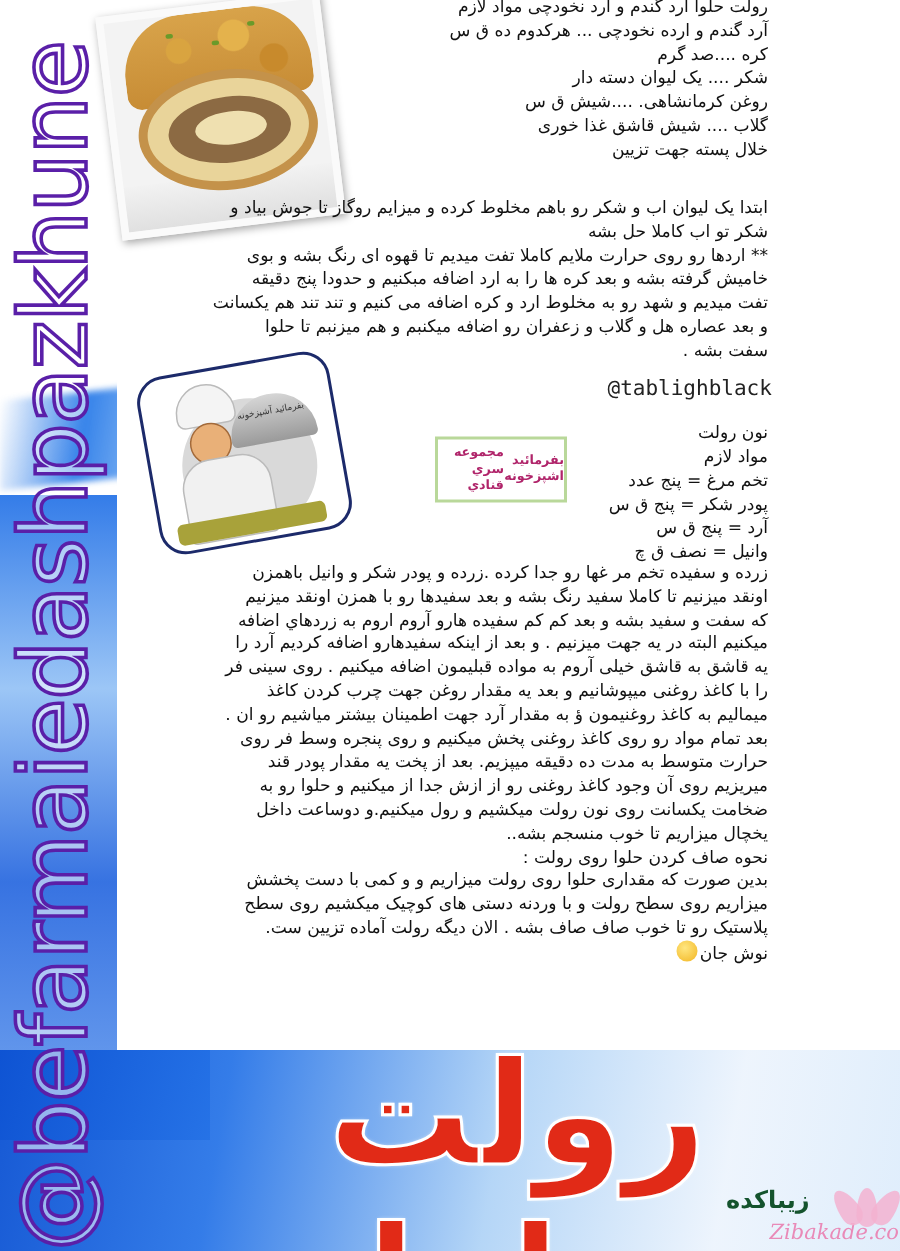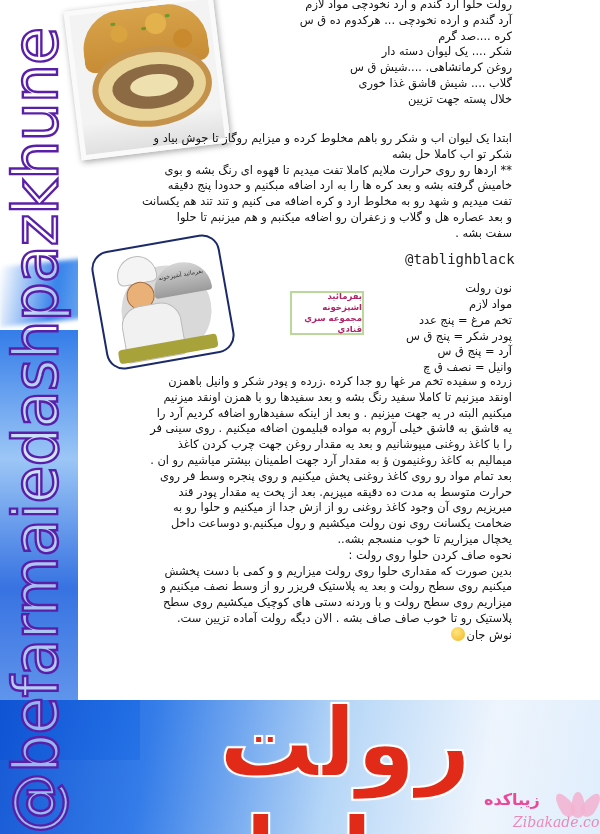--- a/index.html
+++ b/index.html
@@ -70,23 +70,23 @@
     .chef-bg-circle { position: absolute; left: 20px; top: 22px; width: 90px; height: 90px; border-radius: 50%; background: #d9d9d9; }
     .chef-hat { position: absolute; left: 22px; top: 8px; width: 40px; height: 28px; background: #f4f4f4; border-radius: 20px 20px 6px 6px; border: 1px solid #bbb; }
     .chef-face { position: absolute; left: 28px; top: 34px; width: 28px; height: 28px; background: #e9b078; border-radius: 50%; border: 1px solid #a36a3a; }
     .chef-body { position: absolute; left: 18px; top: 58px; width: 60px; height: 55px; background: #f1f1f1; border-radius: 20px 20px 4px 4px; border: 1px solid #bbb; }
     .chef-cloche { position: absolute; left: 56px; top: 22px; width: 58px; height: 32px; background: linear-gradient(#d6d6d6,#9a9a9a); border-radius: 30px 30px 4px 4px; }
     .chef-cloche-text { position: absolute; left: 58px; top: 30px; width: 54px; font-size: 6px; color: #333; text-align: center; direction: rtl; }
     .chef-banner { position: absolute; left: 10px; top: 98px; width: 100px; height: 14px; background: #a8a23a; border-radius: 4px; }
 
     
     .sign-box {
-      position: absolute; left: 290px; top: 291px; width: 74px; height: 44px;
+      position: absolute; left: 290px; top: 291px; width: 88px; height: 44px;
       border: 2px solid #b9d89a; background: #fff;
-      display: flex; flex-direction: column; align-items: center; justify-content: center;
+      display: flex; flex-direction: row; align-items: center; justify-content: center;
       direction: rtl; font-size: 8.5px; line-height: 11px; color: #b0246a; font-weight: bold;
       font-family: "DejaVu Sans", sans-serif;
     }
 
     
     .recipe {
       position: absolute; direction: rtl; text-align: right; color: #111;
       font-family: "DejaVu Sans", sans-serif; font-size: 11.4px; line-height: 15.8px;
       white-space: nowrap;
     }
@@ -104,21 +104,21 @@
     .big-title {
       position: absolute; left: 130px; top: 688px; width: 430px;
       direction: rtl; text-align: center;
       font-family: "DejaVu Sans", sans-serif; font-weight: bold; font-size: 96px; line-height: 110px;
       color: #e12a17; -webkit-text-stroke: 2px #ffffff;
       text-shadow: 0 0 3px rgba(255,255,255,0.8);
     }
 
     
     .logo { position: absolute; left: 484px; top: 780px; width: 116px; height: 54px; }
-    .logo-fa { position: absolute; left: 0; top: 10px; font-size: 16px; color: #ec4899; direction: rtl; font-weight: bold; }
+    .logo-fa { position: absolute; left: 0; top: 10px; font-size: 16px; color: #14532d; direction: rtl; font-weight: bold; }
     .logo-en { position: absolute; left: 0; top: 34px; font-family: "DejaVu Serif", serif; font-style: italic; font-size: 14px; color: #e98ab8; margin-left: 29px; }
     .lotus { position: absolute; left: 74px; top: 4px; width: 40px; height: 34px; }
     .lotus span { position: absolute; bottom: 0; width: 14px; height: 26px; background: #f3b2d0; border-radius: 50% 50% 50% 50% / 70% 70% 30% 30%; opacity: 0.85; }
   </style>
 </head>
 <body>
 
 <div class="bg-streak streak-a"></div>
 <div class="bg-streak streak-b"></div>
 <div class="bg-streak streak-c"></div>
@@ -183,32 +183,32 @@
   <span class="ln">مواد لازم</span>
   <span class="ln">تخم مرغ =  پنج عدد</span>
   <span class="ln">پودر شکر  = پنج ق س</span>
   <span class="ln">آرد  = پنج ق س</span>
   <span class="ln">وانیل =  نصف ق چ</span>
 </div>
 
 <div class="recipe block-4">
   <span class="ln">زرده و سفیده تخم مر غها رو  جدا کرده .زرده و پودر شکر و وانیل باهمزن</span>
   <span class="ln">اونقد میزنیم  تا کاملا سفید رنگ بشه و بعد سفیدها  رو با همزن اونقد میزنیم</span>
+  <span class="ln">که  سفت و سفید بشه   و بعد کم کم  سفیده هارو آروم اروم به زردهاي اضافه</span>
   <span class="ln">میکنیم البته در یه جهت میزنیم . و بعد از اینکه سفیدهارو اضافه کردیم آرد را</span>
   <span class="ln">یه قاشق  به قاشق خیلی آروم به مواده قبلیمون اضافه میکنیم . روی سینی فر</span>
   <span class="ln">را با کاغذ روغنی میپوشانیم و بعد یه مقدار روغن  جهت چرب کردن کاغذ</span>
   <span class="ln">میمالیم به کاغذ روغنیمون ؤ به مقدار آرد جهت اطمینان بیشتر میاشیم رو ان .</span>
   <span class="ln">بعد تمام مواد رو روی کاغذ روغنی   پخش میکنیم  و روی پنجره وسط فر روی</span>
   <span class="ln">حرارت متوسط به مدت  ده دقیقه میپزیم. بعد از پخت یه مقدار پودر  قند</span>
   <span class="ln">میریزیم روی  آن وجود کاغذ روغنی رو از ازش جدا از میکنیم  و حلوا رو به</span>
   <span class="ln">ضخامت یکسانت روی نون رولت میکشیم و رول میکنیم.و دوساعت داخل</span>
   <span class="ln">یخچال میزاریم تا خوب منسجم بشه..</span>
   <span class="ln">نحوه صاف کردن حلوا روی رولت :</span>
   <span class="ln">بدین صورت که مقداری حلوا روی رولت میزاریم و و کمی با دست پخشش</span>
-  <span class="ln">میکنیم روی سطح رولت و بعد یه پلاستیک فریزر رو از وسط نصف میکنیم و</span>
   <span class="ln">میزاریم روی سطح رولت و با وردنه دستی های کوچیک میکشیم روی سطح</span>
   <span class="ln">پلاستیک رو تا خوب صاف صاف بشه . الان دیگه رولت آماده تزیین ست.</span>
   <span class="ln"><span>نوش جان</span><span class="emoji"></span></span>
 </div>
 
 <div class="big-title">رولت حلوا</div>
 
 <div class="logo">
   <div class="logo-fa">زیباکده</div>
   <div class="logo-en">Zibakade.com</div>

